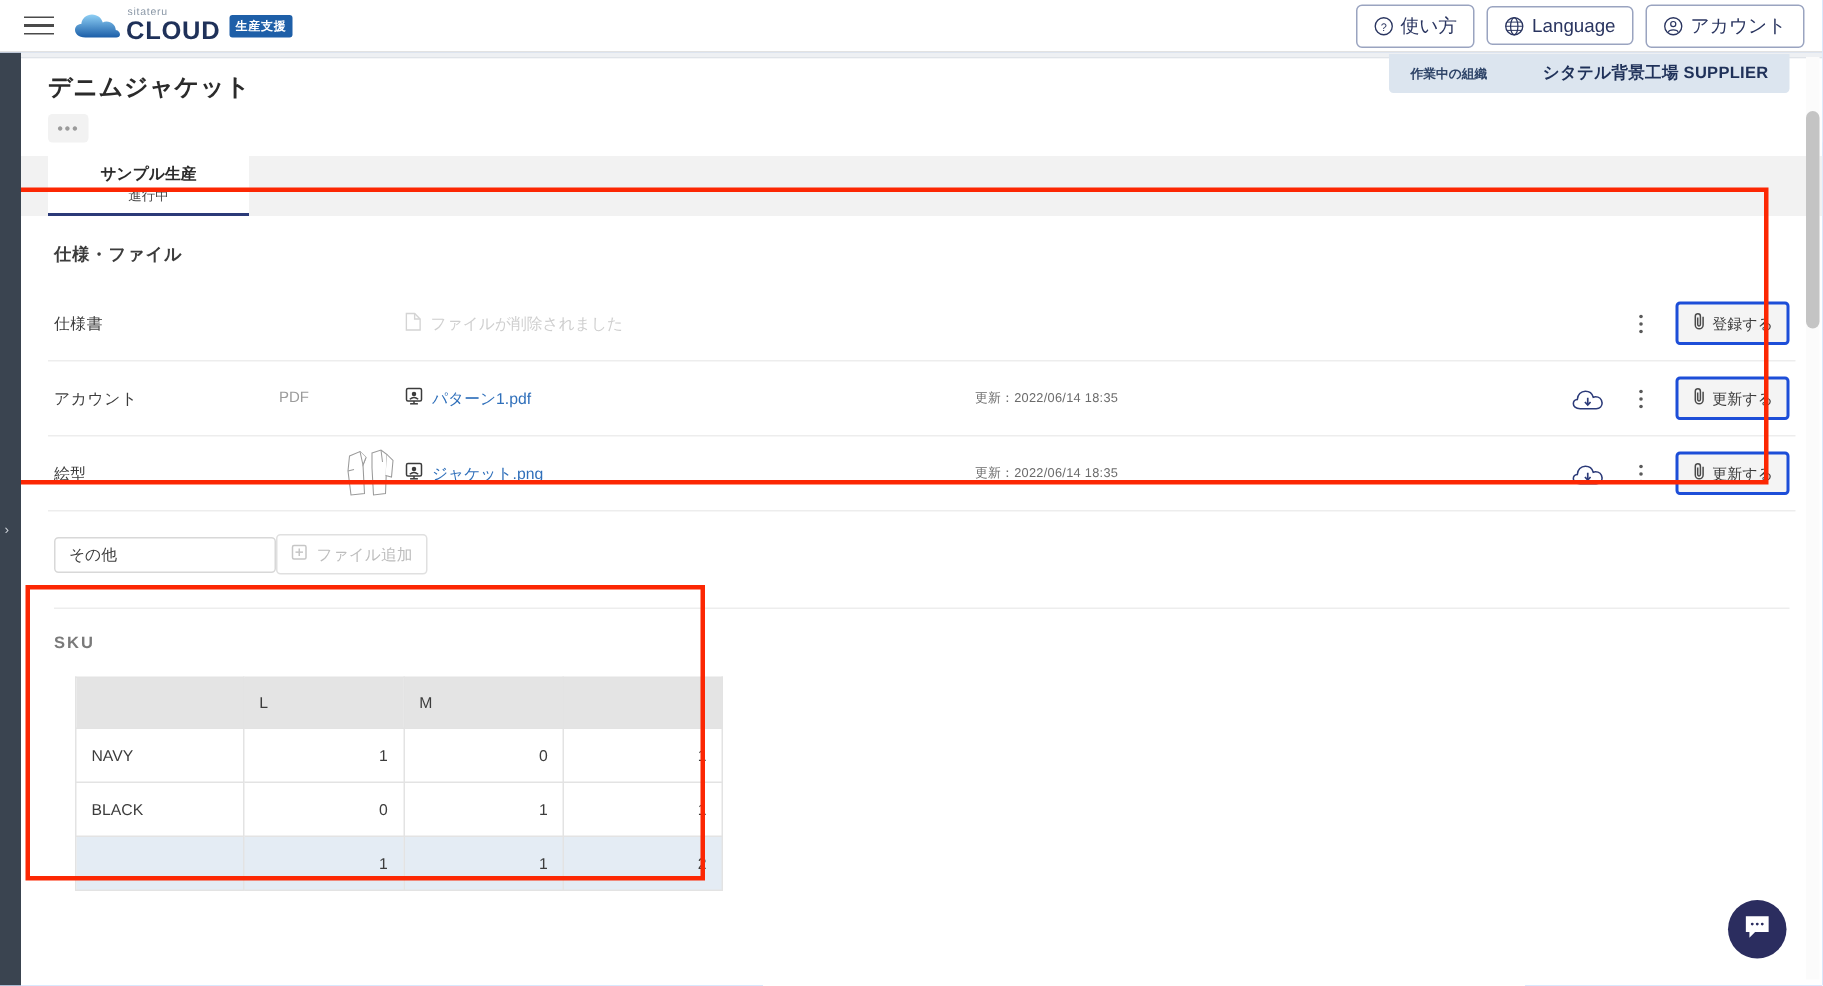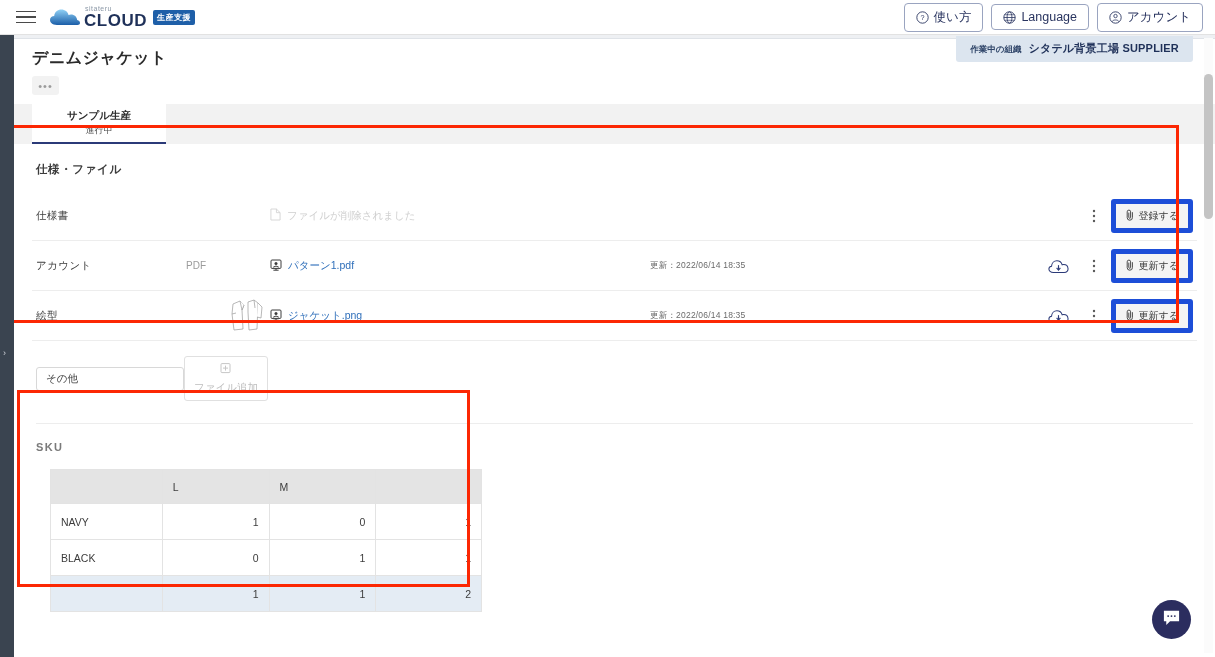--- a/index.html
+++ b/index.html
@@ -44,21 +44,21 @@
 
   
   .org-banner {
     position:absolute; top:36px; right:22px;
     background:#dce5ef; color:#1f3159;
     padding:5px 14px 6px 14px; border-radius:0 0 3px 3px;
     display:flex; align-items:baseline; gap:7px; z-index:29;
     font-size:11px;
   }
   .org-banner .org-label { font-size:8.5px; font-weight:700; color:#2e4468; }
-  .org-banner .org-name { font-size:11px; font-weight:700; color:#1f3159; letter-spacing:.2px;}
+  .org-banner .org-name { font-size:11px; font-weight:700; color:#1f3159; letter-spacing:.2px;margin-left:30px;}
 
   
   .rail {
     position:absolute; top:35px; left:0; width:14px; height:622px;
     background:#3a4450; z-index:25;
   }
   .rail-toggle {
     position:absolute; top:313px; left:3px; width:8px; height:10px;
     color:#cfd4da; font-size:9px; line-height:10px; cursor:pointer;
   }
@@ -115,34 +115,34 @@
   .fr-thumb { width:44px; display:flex; align-items:center; justify-content:center;}
   .fr-name { flex: 0 0 380px; display:flex; align-items:center; gap:6px; font-size:10.5px; }
   .fr-name a { color:#2f6fba; text-decoration:none; cursor:pointer; }
   .fr-empty { display:flex; align-items:center; gap:7px; color:#cfcfcf; font-size:10.5px; }
   .fr-date { flex:1; font-size:8.5px; color:#6b6b6b; letter-spacing:.2px;}
   .fr-dl { width:46px; display:flex; justify-content:center; cursor:pointer; }
   .fr-kebab { width:26px; display:flex; justify-content:center; color:#5a5a5a; font-size:12px; cursor:pointer; letter-spacing:0; }
   .fr-btn-wrap { width:86px; display:flex; justify-content:flex-end; }
   .fbtn {
     display:flex; align-items:center; gap:4px;
-    background:#f4f4f4; border:5px solid #1d4ed8; border-radius:3px;
+    background:#f4f4f4; border:2px solid #1d4ed8; border-radius:3px;
     font-size:10px; color:#3c3c3c; padding:5px 9px; cursor:pointer; white-space:nowrap;
   }
 
   .add-row { display:flex; align-items:center; gap:0; margin-top:15px; padding-left:4px;}
   .select-box {
     width:148px; height:24px; border:1px solid #d8d8d8; border-radius:3px;
     background:#fff; font-size:10.5px; color:#3c3c3c;
     display:flex; align-items:center; padding: 0 9px; cursor:pointer;
   }
   .addfile-btn {
     display:flex; align-items:center; gap:5px;
     border:1px solid #e0e0e0; border-radius:3px; background:#fff;
-    color:#bdbdbd; font-size:10.5px; padding:5px 9px; cursor:pointer;flex-direction:column;
+    color:#bdbdbd; font-size:10.5px; padding:5px 9px; cursor:pointer;
   }
 
   .divider { height:1px; background:#ededed; margin:22px 4px 0 4px; }
 
   
   .sku-head { font-size:11px; font-weight:700; color:#7a7a7a; letter-spacing:1.4px; padding: 17px 0 0 4px;}
   .sku-table { margin-top:16px; margin-left:18px; border-collapse:collapse; width:432px; }
   .sku-table th, .sku-table td {
     border:1px solid #e3e3e3; height:36px; font-size:10.5px; font-weight:400;
     color:#3c3c3c; padding: 0 10px;

